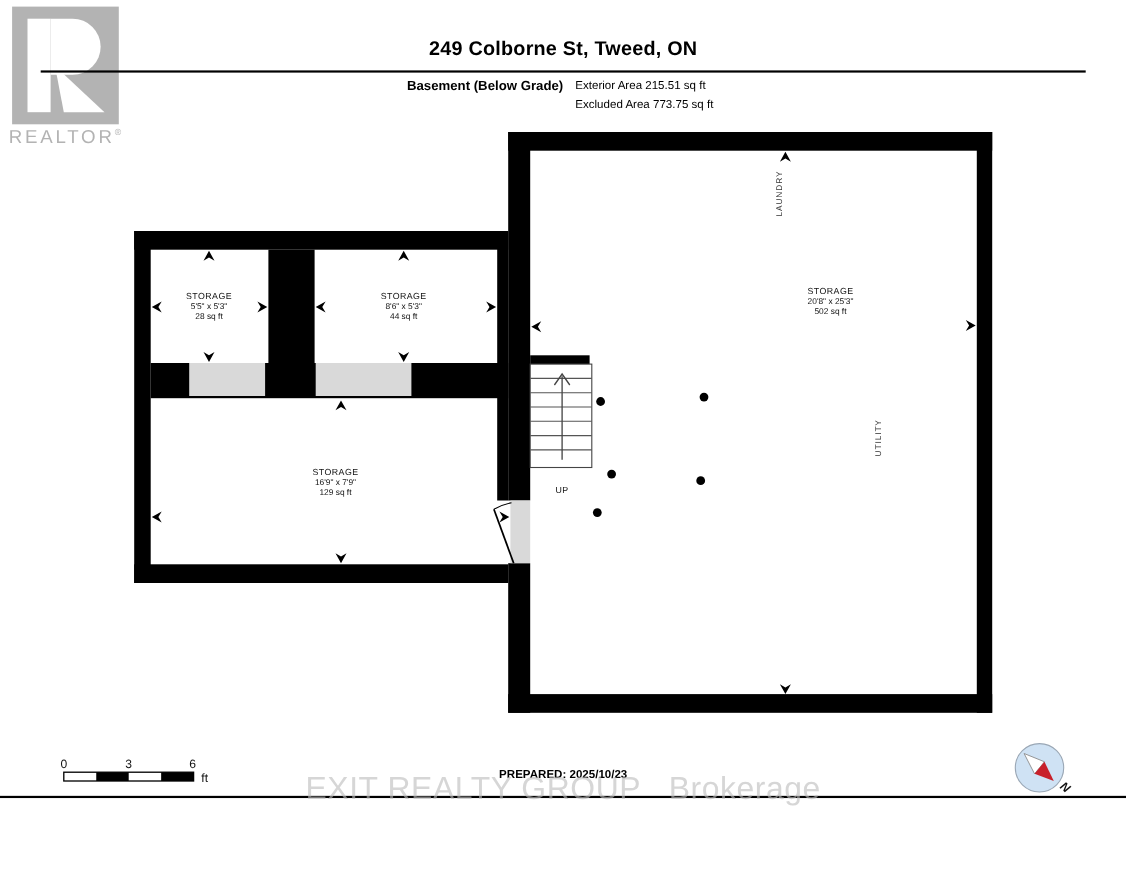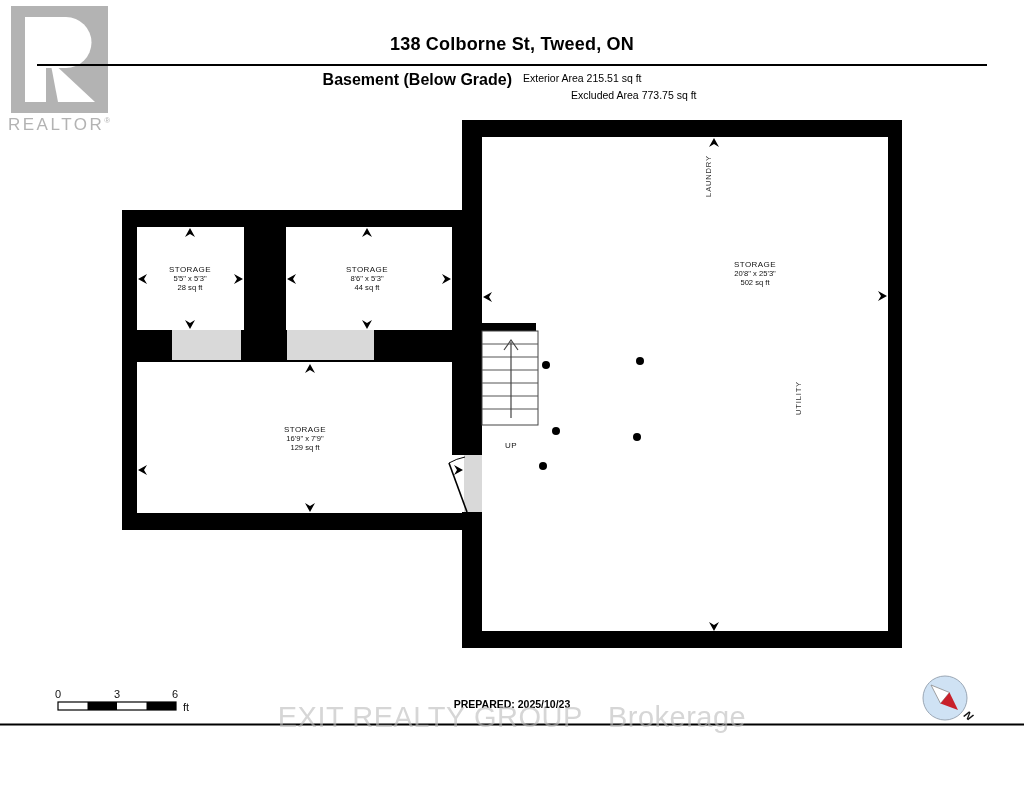--- a/index.html
+++ b/index.html
@@ -1,41 +1,41 @@
 <!DOCTYPE html>
 <html><head>
 <meta charset="utf-8">
 <style>
   html,body{margin:0;padding:0;background:#fff;}
   #page{position:relative;width:1024px;height:791px;background:#ffffff;
         font-family:"Liberation Sans", sans-serif;color:#000;overflow:hidden;}
   .abs{position:absolute;}
   #title{top:34px;left:0;width:1024px;text-align:center;font-size:18px;font-weight:bold;letter-spacing:.2px;}
-  #floor-label{top:71px;left:0;width:512px;text-align:right;font-size:16px;font-weight:bold;}
+  #floor-label{top:71px;left:0;width:512px;text-align:right;font-size:12px;font-weight:bold;}
   #area-1{top:72px;left:523px;font-size:10.5px;}
-  #area-2{top:88.5px;left:523px;font-size:10.5px;margin-left:48px;}
+  #area-2{top:88.5px;left:523px;font-size:10.5px;}
   #prepared{top:698px;left:0;width:1024px;text-align:center;font-size:10.5px;font-weight:bold;}
   #watermark{top:701px;left:0;width:1024px;text-align:center;font-size:29px;color:#bdbdbd;
              opacity:.62;letter-spacing:.5px;white-space:pre;}
   #disclaimer{top:734px;left:37px;font-size:9.6px;color:#1c1c1c;white-space:nowrap;}
   svg text{font-family:"Liberation Sans", sans-serif;fill:#111;}
   .room-name{font-size:8px;letter-spacing:.4px;}
   .room-dim{font-size:7.6px;}
   .zone-label{font-size:7.6px;letter-spacing:.8px;fill:#333;}
   .scale-num{font-size:11px;}
   .up-label{font-size:8px;letter-spacing:.5px;}
   .n-label{font-size:11px;font-style:italic;font-weight:bold;}
   .logo-word{font-size:17px;letter-spacing:2.5px;fill:#b3b3b3;}
 </style>
 </head>
 <body>
 
 <div id="page">
 
-  <div id="title" class="abs">138 Colborne St, Tweed, ON</div>
+  <div id="title" class="abs">249 Colborne St, Tweed, ON</div>
   <div id="floor-label" class="abs">Basement (Below Grade)</div>
   <div id="area-1" class="abs">Exterior Area 215.51 sq ft</div>
   <div id="area-2" class="abs">Excluded Area 773.75 sq ft</div>
 
   <svg class="abs" style="top:0;left:0" width="1024" height="791" viewBox="0 0 1024 791">
 
     <g>
       <rect x="11" y="6" width="97" height="107" fill="#b3b3b3"></rect>
       <rect x="25" y="17" width="21" height="85" fill="#ffffff"></rect>
       <path d="M46 17 L66 17 A 25.5 25.5 0 0 1 66 68 L46 68 Z" fill="#ffffff"></path>

